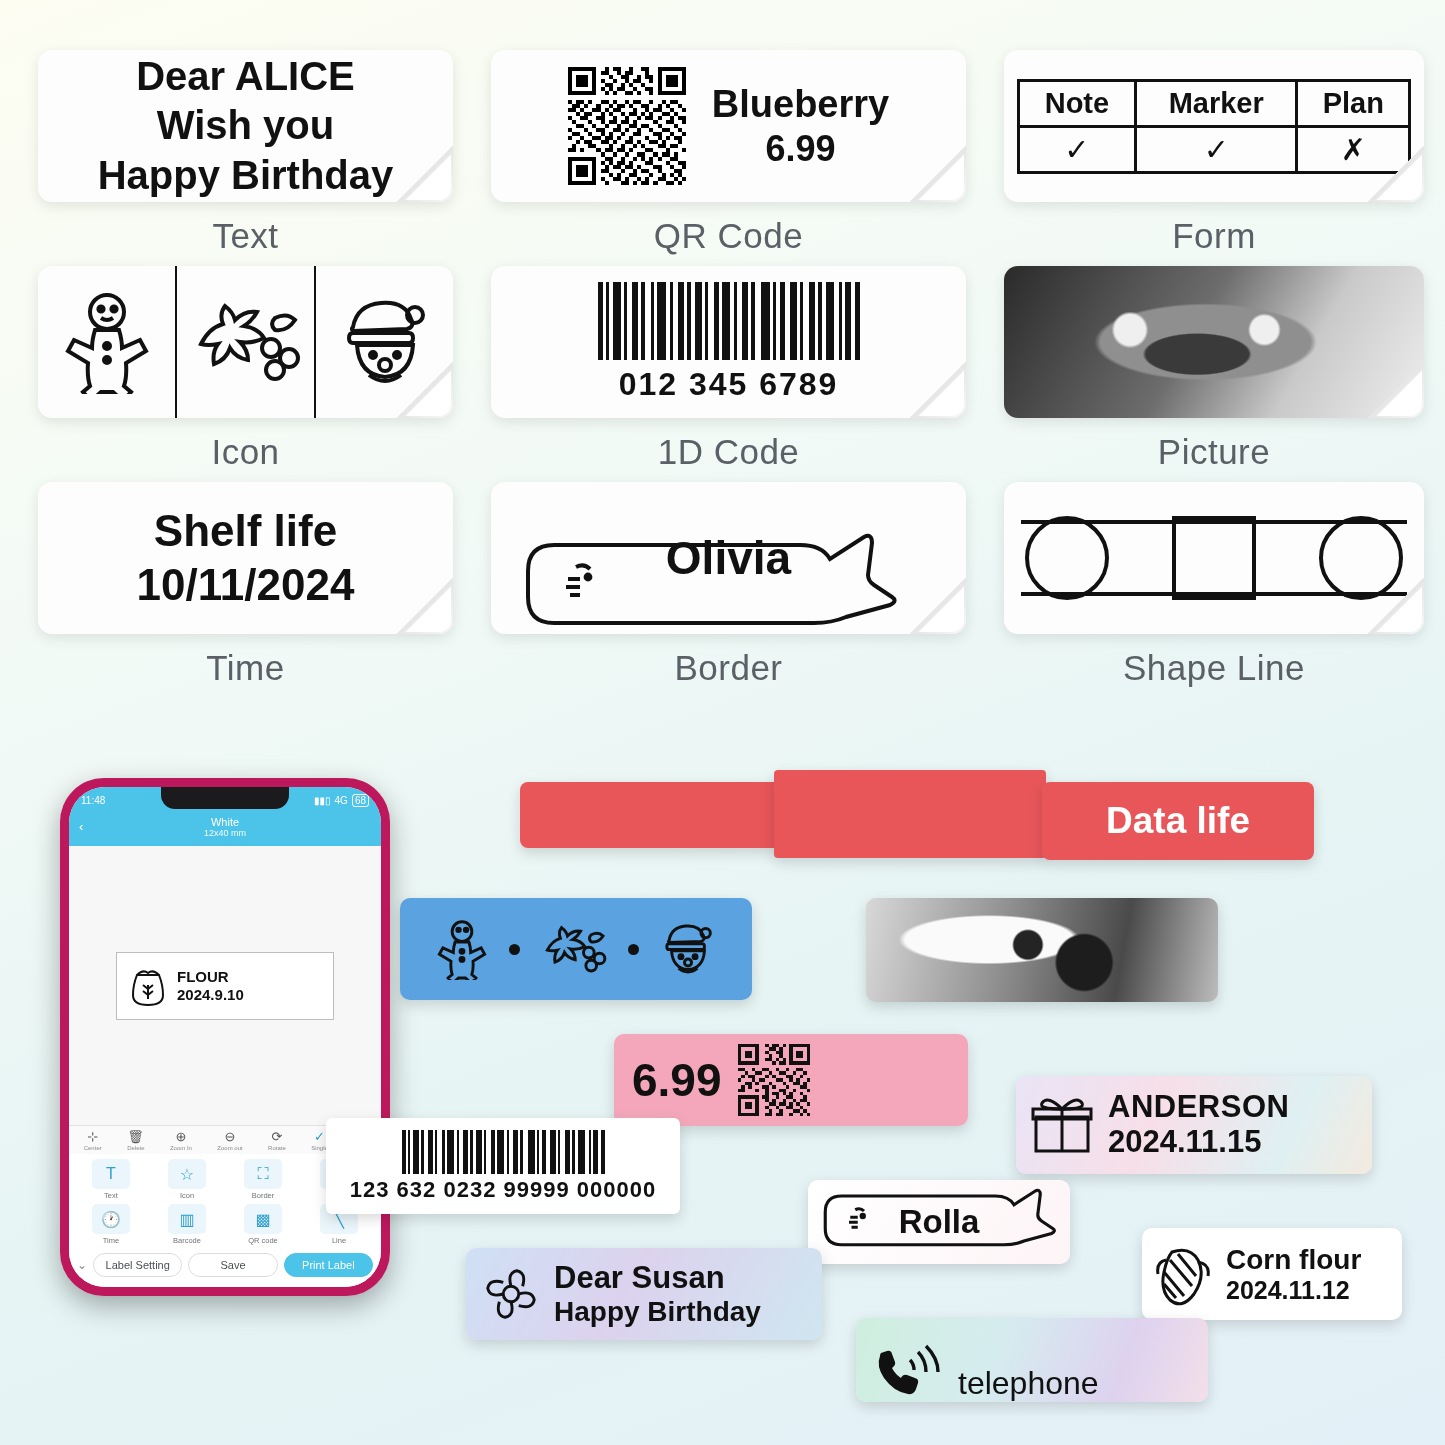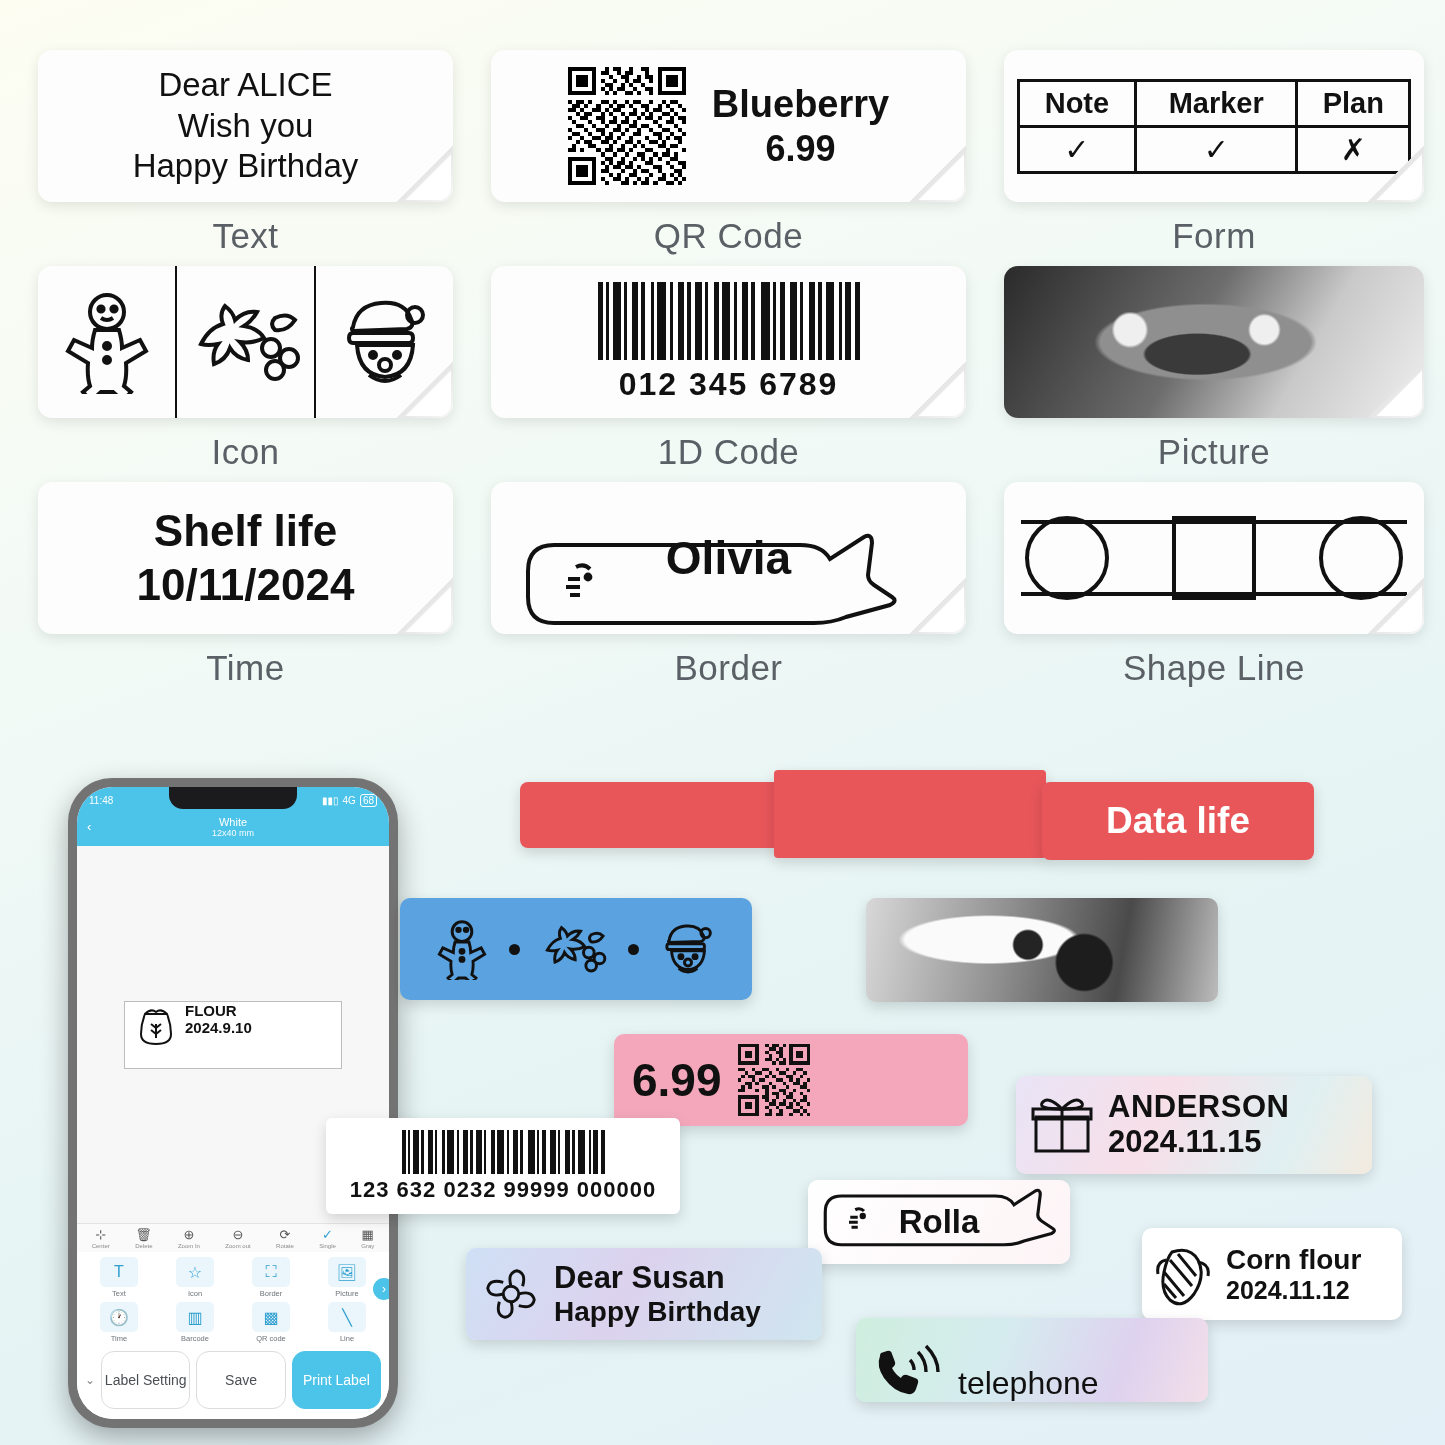--- a/index.html
+++ b/index.html
@@ -50,21 +50,21 @@
     border-bottom-right-radius: 12px;
   }
   .fcaption {
     margin-top: 14px;
     font-size: 35px;
     color: #5a6066;
     letter-spacing: 0.5px;
   }
 
   
-  .txt-label { text-align: center; font-weight: normal; font-size: 33px; line-height: 1.24; color: #111; }
+  .txt-label { text-align: center; font-weight: bold; font-size: 40px; line-height: 1.24; color: #111; }
 
   
   .qr-row { display: flex; align-items: center; gap: 26px; padding: 0 10px; }
   .qr-text { text-align: center; }
   .qr-text .t1 { font-size: 38px; font-weight: bold; color: #111; }
   .qr-text .t2 { font-size: 36px; font-weight: bold; color: #111; margin-top: 2px; }
 
   
   table.formtab { border-collapse: collapse; width: 94%; }
   table.formtab td, table.formtab th {
@@ -114,23 +114,23 @@
 
   
   .shapeline { width: 92%; display: flex; align-items: center; justify-content: space-between; position: relative; padding: 0 4px; }
   .sl-line { position: absolute; left: 0; right: 0; top: 4px; height: 4px; background: #111; }
   .sl-line.b { top: auto; bottom: 4px; }
   .sl-circle { width: 84px; height: 84px; border: 4px solid #111; border-radius: 50%; }
   .sl-square { width: 84px; height: 84px; border: 4px solid #111; }
 
   
   .phone {
-    position: absolute; left: 68px; top: 778px;
-    width: 330px; height: 650px;
-    background: #737373;
+    position: absolute; left: 60px; top: 778px;
+    width: 330px; height: 518px;
+    background: #be185d;
     border-radius: 44px;
     box-shadow: 0 10px 28px rgba(0,0,0,0.32);
     padding: 9px;
   }
   .phone-screen {
     width: 100%; height: 100%;
     background: #fff;
     border-radius: 36px;
     overflow: hidden;
     position: relative;
@@ -154,21 +154,21 @@
   .appbar .title { font-size: 11px; }
   .appbar .sub { font-size: 9px; opacity: .95; }
   .appbar .back { position: absolute; left: 10px; top: 6px; font-size: 13px; }
   .canvas {
     flex: 1; background: #f7f7f7;
     display: flex; align-items: center; justify-content: center;
   }
   .mini-label {
     background: #fff; border: 1.5px solid #bdbdbd;
     width: 218px; height: 68px;
-    display: flex; gap: 8px;
+    display: flex; align-items: center; gap: 8px;
     padding: 0 10px;
   }
   .mini-label .txt { font-size: 15px; font-weight: bold; line-height: 1.15; color: #111; }
   .toolbar-row {
     display: flex; justify-content: space-around; align-items: center;
     background: #fafafa; border-top: 1px solid #e3e3e3;
     padding: 3px 2px; font-size: 6px; color: #8a8a8a;
   }
   .tb-item { display: flex; flex-direction: column; align-items: center; gap: 1px; }
   .tb-item .g { font-size: 13px; color: #555; }
@@ -189,22 +189,22 @@
     width: 22px; height: 22px; background: #4cc3e8; color: #fff;
     border-radius: 50%; display: flex; align-items: center; justify-content: center;
     font-size: 12px;
   }
   .bottom-bar {
     display: flex; align-items: center; gap: 6px;
     padding: 6px 8px 10px; background: #fff;
   }
   .bb-chevron { font-size: 12px; color: #8a8a8a; }
   .bb-btn {
-    flex: 1; text-align: center; font-size: 14px; color: #4a4f54;
-    border: 1px solid #dcdcdc; border-radius: 13px; padding: 20px 0;
+    flex: 1; text-align: center; font-size: 11px; color: #4a4f54;
+    border: 1px solid #dcdcdc; border-radius: 13px; padding: 5px 0;
   }
   .bb-btn.primary { background: #4cc3e8; color: #fff; border-color: #4cc3e8; }
 
   
   .sample { position: absolute; border-radius: 10px; box-shadow: 0 5px 14px rgba(0,0,0,0.15); display: flex; align-items: center; }
 
   #lbl-datacable-left { left: 520px; top: 782px; width: 262px; height: 66px; background: #e8565a; border-radius: 8px; }
   #lbl-datacable-mid  { left: 774px; top: 770px; width: 272px; height: 88px; background: #e8565a; border-radius: 4px; }
   #lbl-datacable-right{ left: 1042px; top: 782px; width: 272px; height: 78px; background: #e8565a; border-radius: 8px;
                         justify-content: center; }

